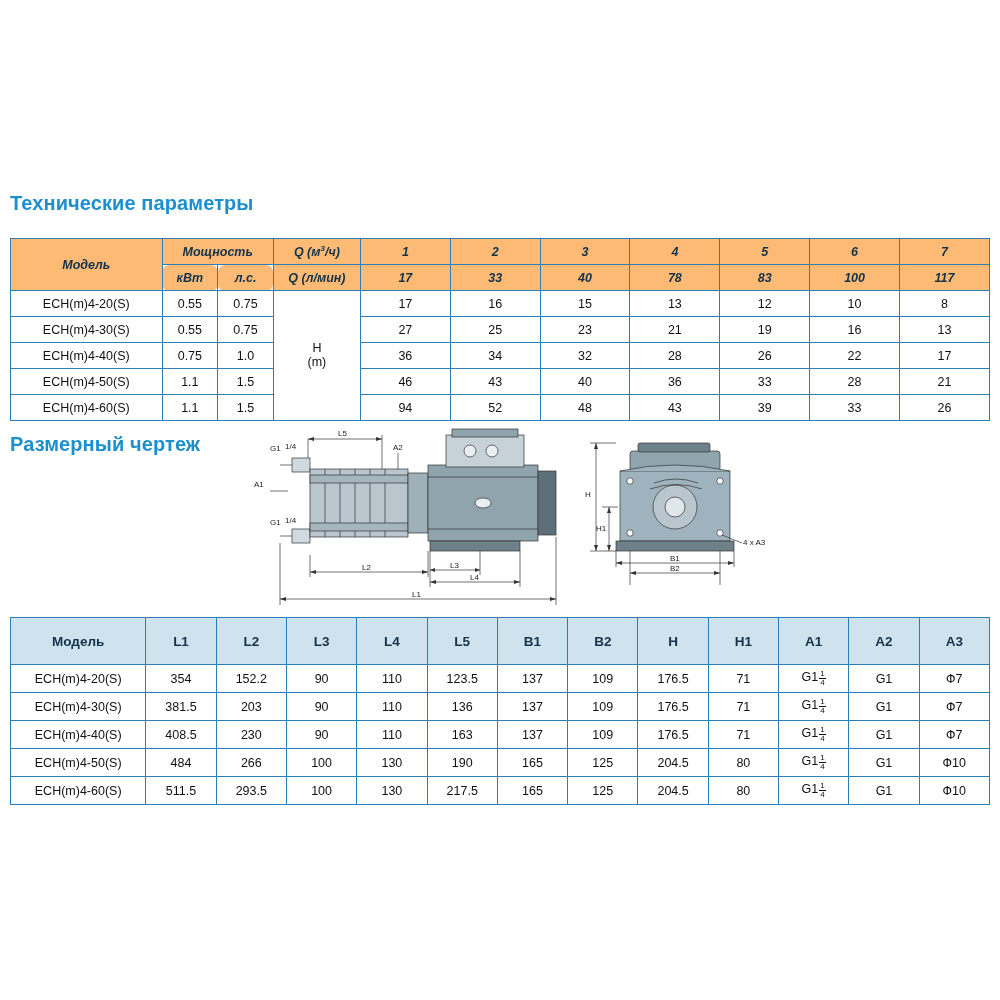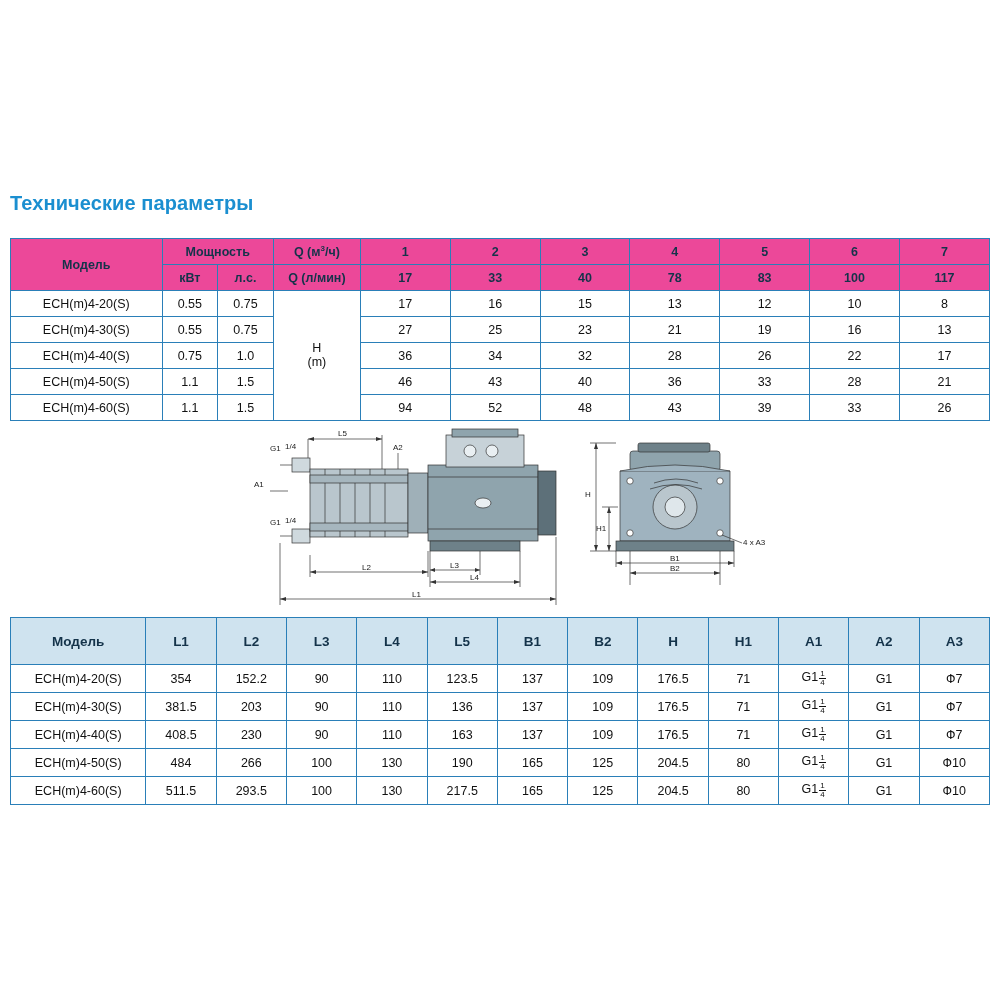--- a/index.html
+++ b/index.html
@@ -52,29 +52,31 @@
   #tech-table td, #tech-table th {
     border: 1px solid #2a7fb8;
     text-align: center;
     vertical-align: middle;
     padding: 0;
     height: 25px;
     font-weight: normal;
     color: #14334a;
   }
   #tech-table thead td, #tech-table thead th {
-    background: #ec4899;
+    background: #fdba74;
     font-weight: bold;
     font-size: 12.5px;
+    font-style: italic;
   }
   #tech-table .model-col {
     width: 152px;
   }
   #tech-table .kw-col, #tech-table .hp-col {
     width: 55px;
+    border-radius: 7px;
   }
   #tech-table .q-col {
     width: 87px;
   }
   #tech-table .data-col {
     width: 90px;
   }
   #tech-table tbody td {
     font-size: 12.5px;
     color: #111;
@@ -237,20 +239,21 @@
         <td>52</td>
         <td>48</td>
         <td>43</td>
         <td>39</td>
         <td>33</td>
         <td>26</td>
       </tr>
     </tbody>
   </table>
 
+  <div id="title-dim" class="section-title">Размерный чертеж</div>
 
   <div id="drawing">
     <svg width="760" height="190" viewBox="0 0 760 190" xmlns="http://www.w3.org/2000/svg">
       <g stroke="#333" stroke-width="0.7" fill="none">
 
         <line x1="78" y1="14" x2="78" y2="44"></line>
         <line x1="152" y1="10" x2="152" y2="44"></line>
         <line x1="78" y1="14" x2="152" y2="14"></line>
         <polygon points="78,14 84,12 84,16" fill="#333" stroke="none"></polygon>
         <polygon points="152,14 146,12 146,16" fill="#333" stroke="none"></polygon>

